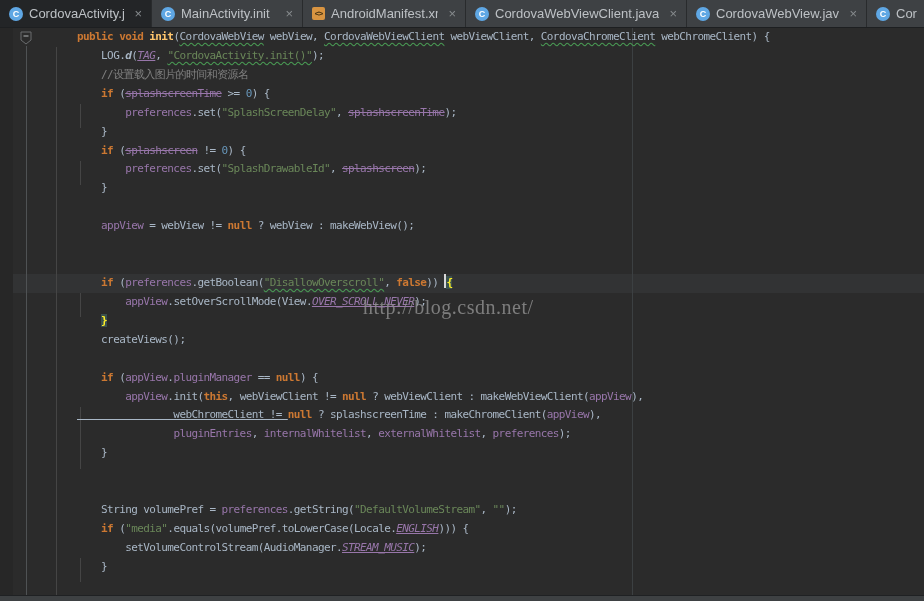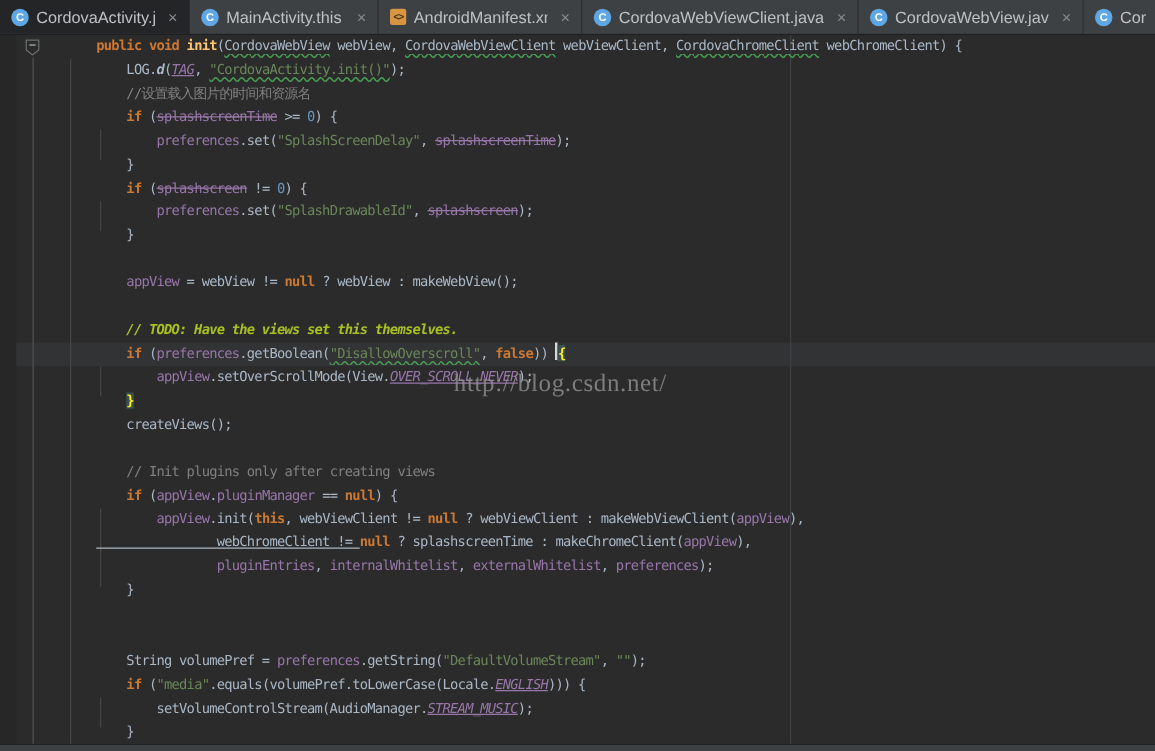--- a/index.html
+++ b/index.html
@@ -44,21 +44,21 @@
 
 <div id="root">
   <div id="tabbar">
       <div class="tab active" style="width: 152px;">
         <span class="ficon class">C</span>
         <span class="tlabel">CordovaActivity.java</span>
         <span class="tclose">×</span>
       </div>
       <div class="tab" style="width: 151px;">
         <span class="ficon class">C</span>
-        <span class="tlabel">MainActivity.this</span>
+        <span class="tlabel">MainActivity.init</span>
         <span class="tclose">×</span>
       </div>
       <div class="tab" style="width: 163px;">
         <span class="ficon manifest">&lt;&gt;</span>
         <span class="tlabel">AndroidManifest.xml</span>
         <span class="tclose">×</span>
       </div>
       <div class="tab" style="width: 221px;">
         <span class="ficon class">C</span>
         <span class="tlabel">CordovaWebViewClient.java</span>
@@ -101,27 +101,26 @@
         <div class="code-line"><span style="color: rgb(169, 183, 198);">    </span><span style="color: rgb(128, 128, 128);">//设置载入图片的时间和资源名</span></div>
         <div class="code-line"><span style="color: rgb(169, 183, 198);">    </span><span style="color: rgb(204, 120, 50); font-weight: bold;">if</span><span style="color: rgb(169, 183, 198);"> (</span><span style="color: rgb(152, 118, 170); text-decoration: line-through;">splashscreenTime</span><span style="color: rgb(169, 183, 198);"> &gt;= </span><span style="color: rgb(104, 151, 187);">0</span><span style="color: rgb(169, 183, 198);">) {</span></div>
         <div class="code-line"><span style="color: rgb(169, 183, 198);">        </span><span style="color: rgb(152, 118, 170);">preferences</span><span style="color: rgb(169, 183, 198);">.set(</span><span style="color: rgb(106, 135, 89);">"SplashScreenDelay"</span><span style="color: rgb(169, 183, 198);">, </span><span style="color: rgb(152, 118, 170); text-decoration: line-through;">splashscreenTime</span><span style="color: rgb(169, 183, 198);">);</span></div>
         <div class="code-line"><span style="color: rgb(169, 183, 198);">    }</span></div>
         <div class="code-line"><span style="color: rgb(169, 183, 198);">    </span><span style="color: rgb(204, 120, 50); font-weight: bold;">if</span><span style="color: rgb(169, 183, 198);"> (</span><span style="color: rgb(152, 118, 170); text-decoration: line-through;">splashscreen</span><span style="color: rgb(169, 183, 198);"> != </span><span style="color: rgb(104, 151, 187);">0</span><span style="color: rgb(169, 183, 198);">) {</span></div>
         <div class="code-line"><span style="color: rgb(169, 183, 198);">        </span><span style="color: rgb(152, 118, 170);">preferences</span><span style="color: rgb(169, 183, 198);">.set(</span><span style="color: rgb(106, 135, 89);">"SplashDrawableId"</span><span style="color: rgb(169, 183, 198);">, </span><span style="color: rgb(152, 118, 170); text-decoration: line-through;">splashscreen</span><span style="color: rgb(169, 183, 198);">);</span></div>
         <div class="code-line"><span style="color: rgb(169, 183, 198);">    }</span></div>
         <div class="code-line"></div>
         <div class="code-line"><span style="color: rgb(169, 183, 198);">    </span><span style="color: rgb(152, 118, 170);">appView</span><span style="color: rgb(169, 183, 198);"> = webView != </span><span style="color: rgb(204, 120, 50); font-weight: bold;">null</span><span style="color: rgb(169, 183, 198);"> ? webView : makeWebView();</span></div>
         <div class="code-line"></div>
-        <div class="code-line"><span style="color: rgb(169, 183, 198);">    </span><span style="color: rgb(168, 192, 35); font-weight: bold; font-style: italic;">// TODO: Have the views set this themselves.</span></div>
+        <div class="code-line"><span style="color: rgb(169, 183, 198);">    </span></div>
         <div class="code-line"><span style="color: rgb(169, 183, 198);">    </span><span style="color: rgb(204, 120, 50); font-weight: bold;">if</span><span style="color: rgb(169, 183, 198);"> (</span><span style="color: rgb(152, 118, 170);">preferences</span><span style="color: rgb(169, 183, 198);">.getBoolean(</span><span style="color: rgb(106, 135, 89); text-decoration: underline wavy rgb(73, 156, 84); text-underline-offset: 2px;">"DisallowOverscroll"</span><span style="color: rgb(169, 183, 198);">, </span><span style="color: rgb(204, 120, 50); font-weight: bold;">false</span><span style="color: rgb(169, 183, 198);">)) </span><span class="caret"></span><span style="color: rgb(255, 239, 40); background: rgb(59, 81, 77); font-weight: bold;">{</span></div>
         <div class="code-line"><span style="color: rgb(169, 183, 198);">        </span><span style="color: rgb(152, 118, 170);">appView</span><span style="color: rgb(169, 183, 198);">.setOverScrollMode(View.</span><span style="color: rgb(152, 118, 170); font-style: italic; text-decoration: underline;">OVER_SCROLL_NEVER</span><span style="color: rgb(169, 183, 198);">);</span></div>
         <div class="code-line"><span style="color: rgb(169, 183, 198);">    </span><span style="color: rgb(255, 239, 40); background: rgb(59, 81, 77); font-weight: bold;">}</span></div>
         <div class="code-line"><span style="color: rgb(169, 183, 198);">    createViews();</span></div>
         <div class="code-line"></div>
-        <div class="code-line"><span style="color: rgb(169, 183, 198);">    </span><span style="color: rgb(128, 128, 128);">// Init plugins only after creating views</span></div>
         <div class="code-line"><span style="color: rgb(169, 183, 198);">    </span><span style="color: rgb(204, 120, 50); font-weight: bold;">if</span><span style="color: rgb(169, 183, 198);"> (</span><span style="color: rgb(152, 118, 170);">appView</span><span style="color: rgb(169, 183, 198);">.</span><span style="color: rgb(152, 118, 170);">pluginManager</span><span style="color: rgb(169, 183, 198);"> == </span><span style="color: rgb(204, 120, 50); font-weight: bold;">null</span><span style="color: rgb(169, 183, 198);">) {</span></div>
         <div class="code-line"><span style="color: rgb(169, 183, 198);">        </span><span style="color: rgb(152, 118, 170);">appView</span><span style="color: rgb(169, 183, 198);">.init(</span><span style="color: rgb(204, 120, 50); font-weight: bold;">this</span><span style="color: rgb(169, 183, 198);">, webViewClient != </span><span style="color: rgb(204, 120, 50); font-weight: bold;">null</span><span style="color: rgb(169, 183, 198);"> ? webViewClient : makeWebViewClient(</span><span style="color: rgb(152, 118, 170);">appView</span><span style="color: rgb(169, 183, 198);">),</span></div>
         <div class="code-line"><span style="color: rgb(169, 183, 198); text-decoration: underline;">                webChromeClient != </span><span style="color: rgb(204, 120, 50); font-weight: bold;">null</span><span style="color: rgb(169, 183, 198);"> ? splashscreenTime : makeChromeClient(</span><span style="color: rgb(152, 118, 170);">appView</span><span style="color: rgb(169, 183, 198);">),</span></div>
         <div class="code-line"><span style="color: rgb(169, 183, 198);">                </span><span style="color: rgb(152, 118, 170);">pluginEntries</span><span style="color: rgb(169, 183, 198);">, </span><span style="color: rgb(152, 118, 170);">internalWhitelist</span><span style="color: rgb(169, 183, 198);">, </span><span style="color: rgb(152, 118, 170);">externalWhitelist</span><span style="color: rgb(169, 183, 198);">, </span><span style="color: rgb(152, 118, 170);">preferences</span><span style="color: rgb(169, 183, 198);">);</span></div>
         <div class="code-line"><span style="color: rgb(169, 183, 198);">    }</span></div>
         <div class="code-line"></div>
         <div class="code-line"><span style="color: rgb(169, 183, 198);">    </span></div>
         <div class="code-line"><span style="color: rgb(169, 183, 198);">    String volumePref = </span><span style="color: rgb(152, 118, 170);">preferences</span><span style="color: rgb(169, 183, 198);">.getString(</span><span style="color: rgb(106, 135, 89);">"DefaultVolumeStream"</span><span style="color: rgb(169, 183, 198);">, </span><span style="color: rgb(106, 135, 89);">""</span><span style="color: rgb(169, 183, 198);">);</span></div>
         <div class="code-line"><span style="color: rgb(169, 183, 198);">    </span><span style="color: rgb(204, 120, 50); font-weight: bold;">if</span><span style="color: rgb(169, 183, 198);"> (</span><span style="color: rgb(106, 135, 89);">"media"</span><span style="color: rgb(169, 183, 198);">.equals(volumePref.toLowerCase(Locale.</span><span style="color: rgb(152, 118, 170); font-style: italic; text-decoration: underline;">ENGLISH</span><span style="color: rgb(169, 183, 198);">))) {</span></div>
         <div class="code-line"><span style="color: rgb(169, 183, 198);">        setVolumeControlStream(AudioManager.</span><span style="color: rgb(152, 118, 170); font-style: italic; text-decoration: underline;">STREAM_MUSIC</span><span style="color: rgb(169, 183, 198);">);</span></div>

